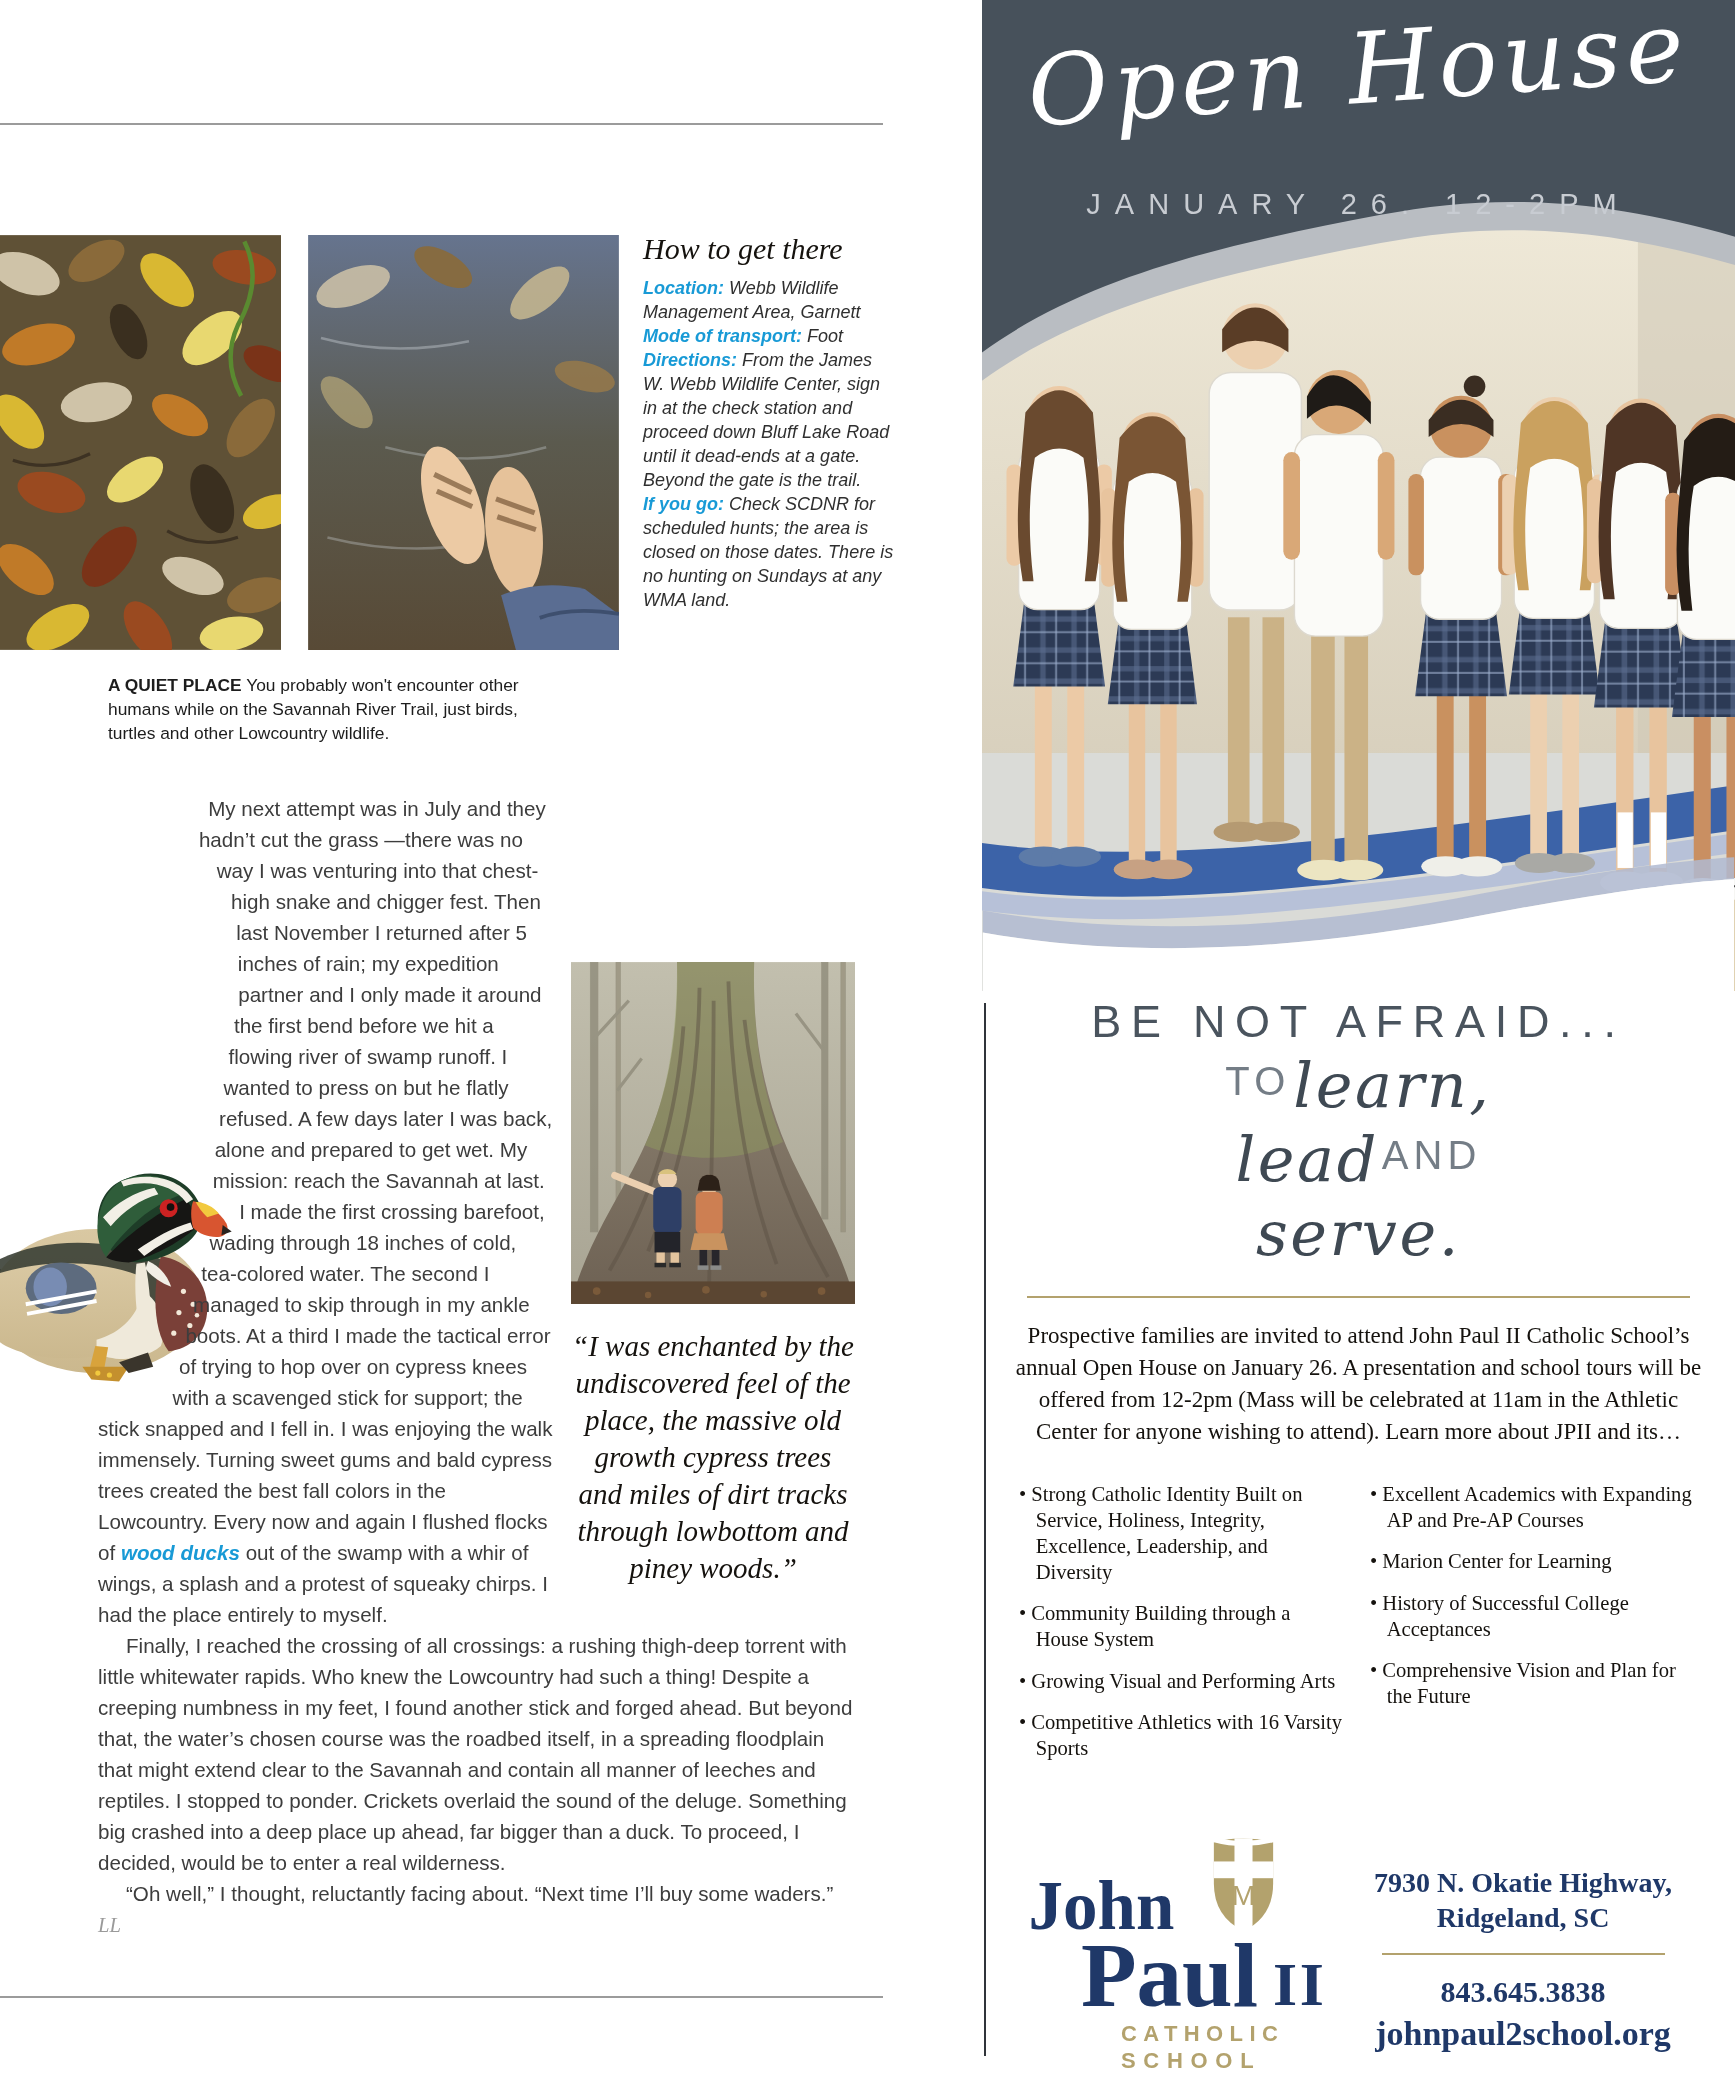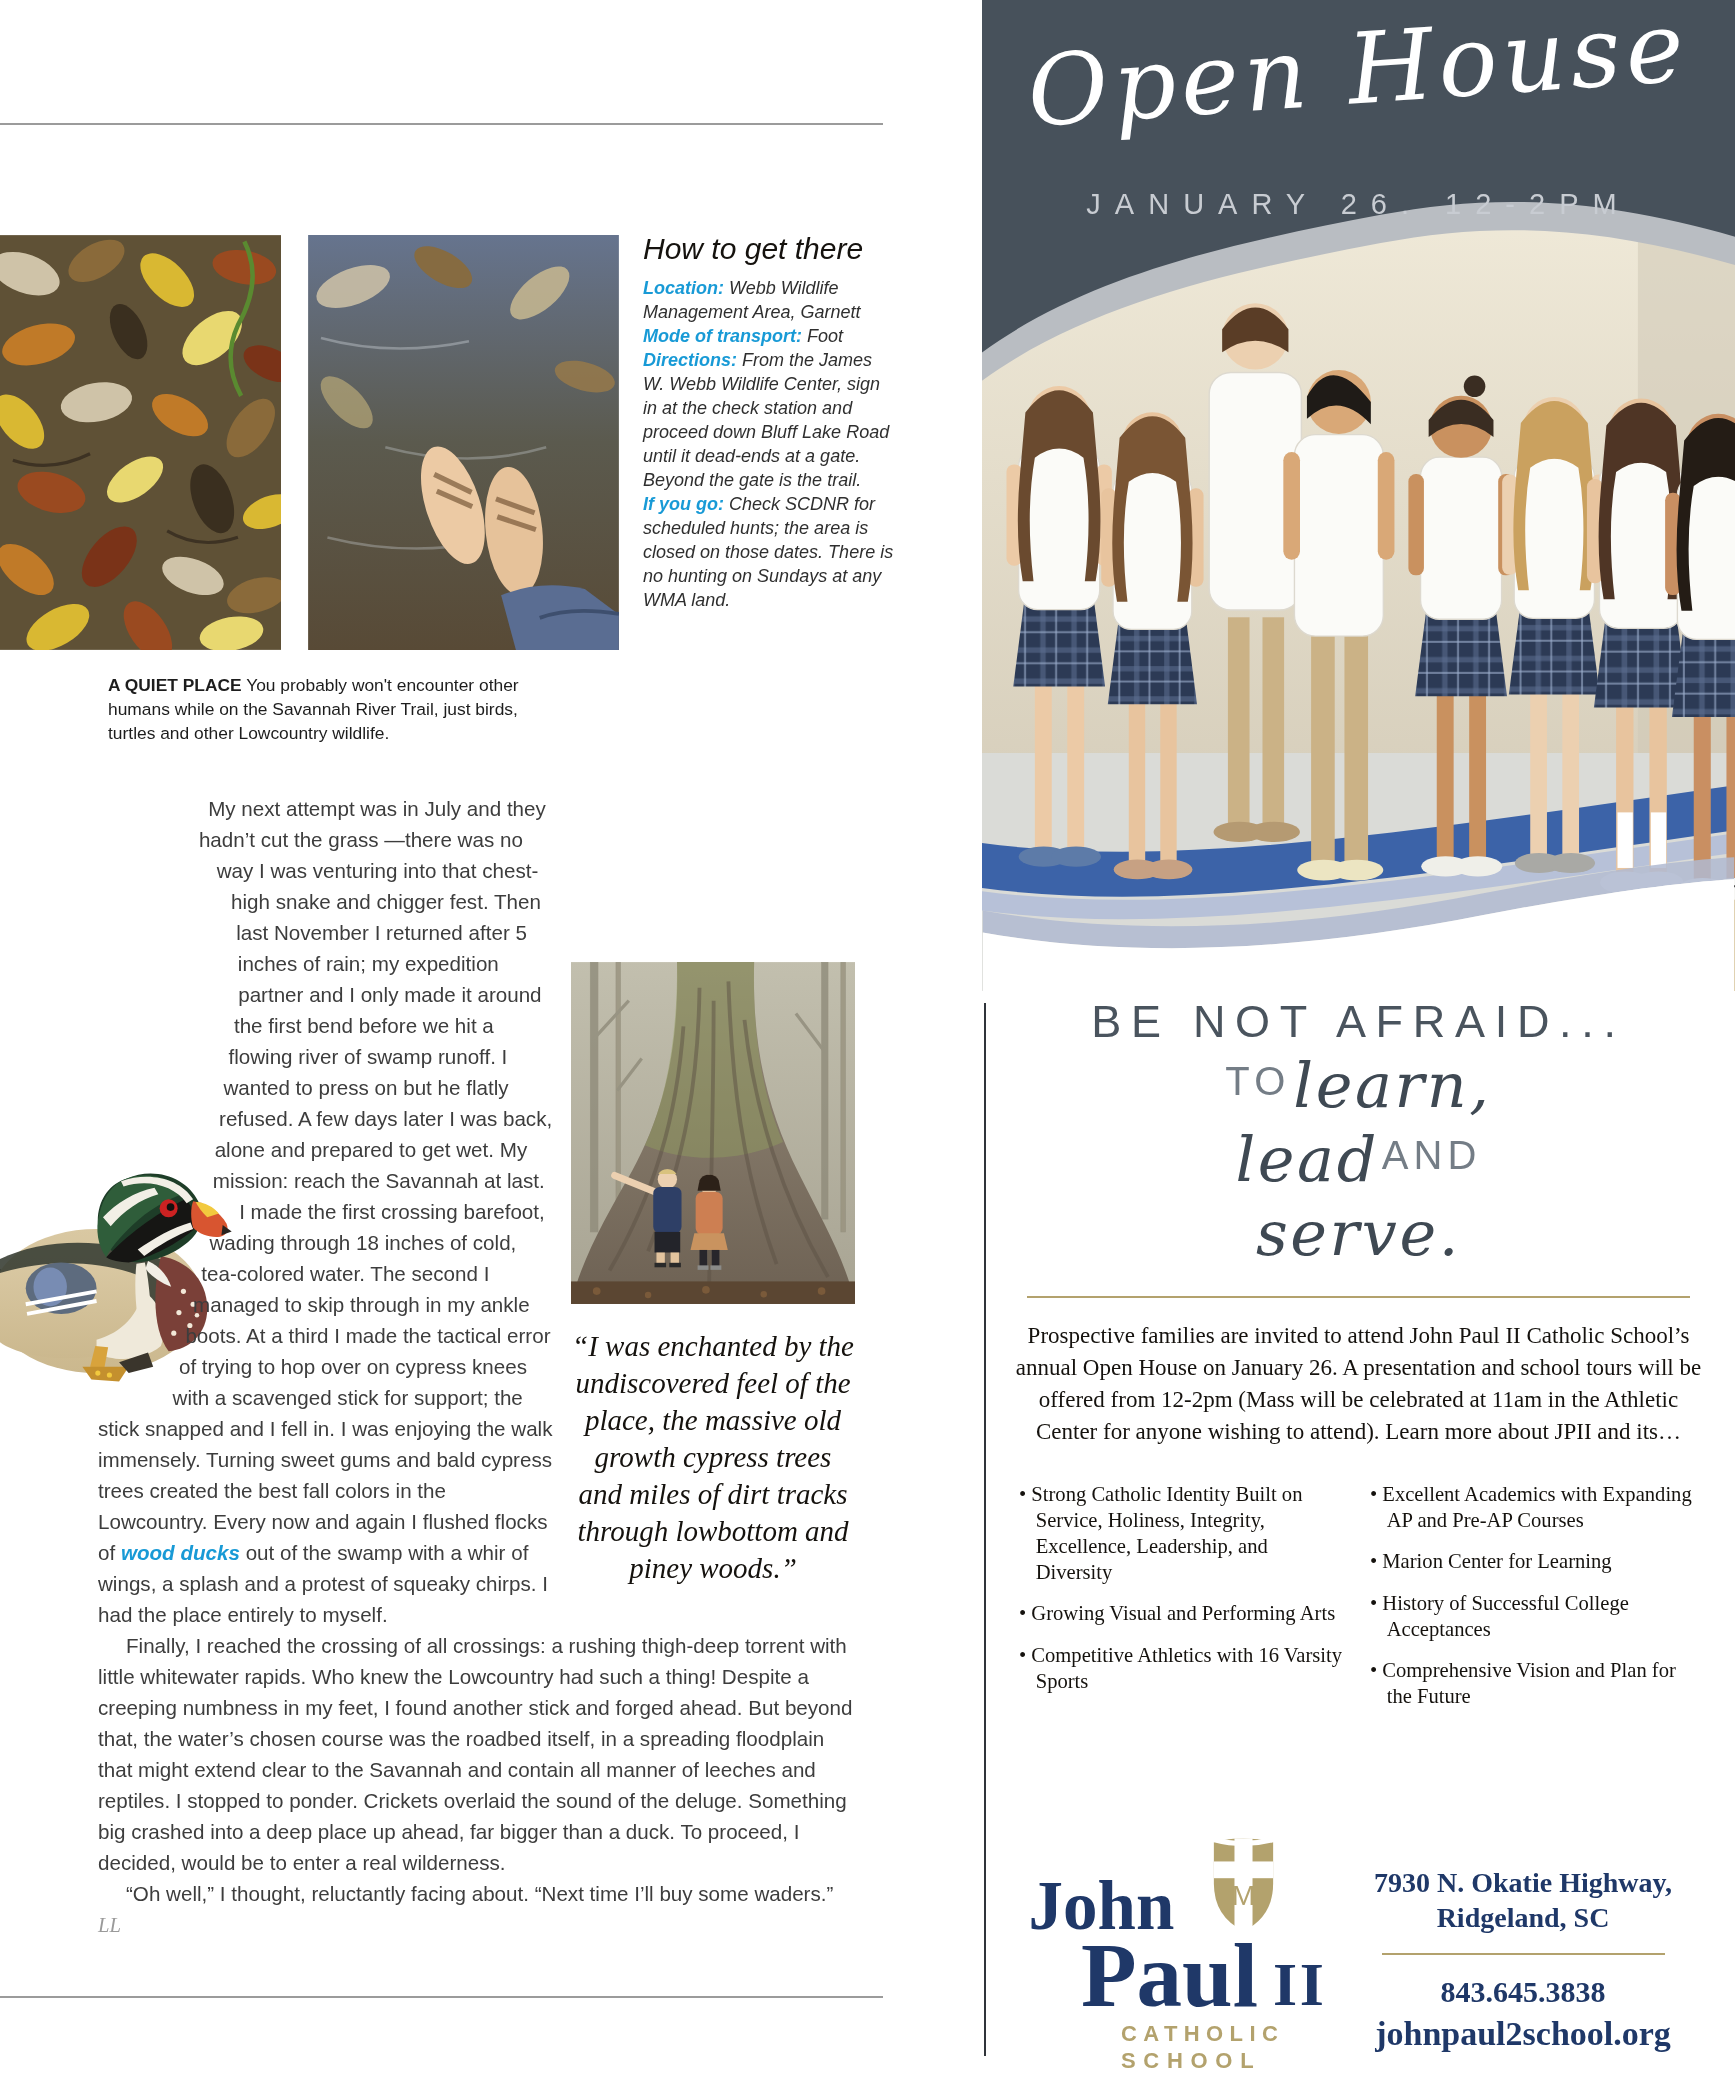--- a/index.html
+++ b/index.html
@@ -11,21 +11,21 @@
   #rule-bottom{left:0;top:1996px;width:883px;}
 
   
   .photo{position:absolute;overflow:hidden;}
   #photo-leaves{left:0;top:235px;width:281px;height:415px;}
   #photo-feet{left:308px;top:235px;width:311px;height:415px;}
   .photo svg{display:block;}
 
   
   #howto{position:absolute;left:643px;top:232px;width:255px;}
-  .howto-title{font-family:Liberation Sans, sans-serif;font-style:italic;
+  .howto-title{font-family:Liberation Serif, serif;font-style:italic;
       font-size:30px;color:#15120e;margin:0 0 10.3px 0;font-weight:400;}
   .howto-item{font-style:italic;font-size:18px;line-height:24px;color:#2f2f2f;}
   .howto-label{font-weight:bold;font-style:italic;color:var(--accent-blue,#189ad6);}
 
   
   #caption{position:absolute;left:108px;top:673px;width:454px;
       font-size:17.4px;line-height:24px;color:#1d1d1d;}
   .caption-lead{font-weight:bold;}
 
   
@@ -458,20 +458,21 @@
   <div class="tag-row"><span class="tag-script">serve.</span></div>
 
   <div id="gold-rule"></div>
 
   <div id="intro">Prospective families are invited to attend John Paul II Catholic School’s annual Open House on January 26. A presentation and school tours will be offered from 12-2pm (Mass will be celebrated at 11am in the Athletic Center for anyone wishing to attend). Learn more about JPII and its…</div>
 
   <div id="bullets">
     <ul>
 
     <li>Strong Catholic Identity Built on Service, Holiness, Integrity, Excellence, Leadership, and Diversity</li>
+        <li>Community Building through a House System</li>
         <li>Growing Visual and Performing Arts</li>
         <li>Competitive Athletics with 16 Varsity Sports</li>
       </ul>
     <ul>
 
     <li>Excellent Academics with Expanding AP and Pre-AP Courses</li>
         <li>Marion Center for Learning</li>
         <li>History of Successful College Acceptances</li>
         <li>Comprehensive Vision and Plan for the Future</li>
       </ul>

